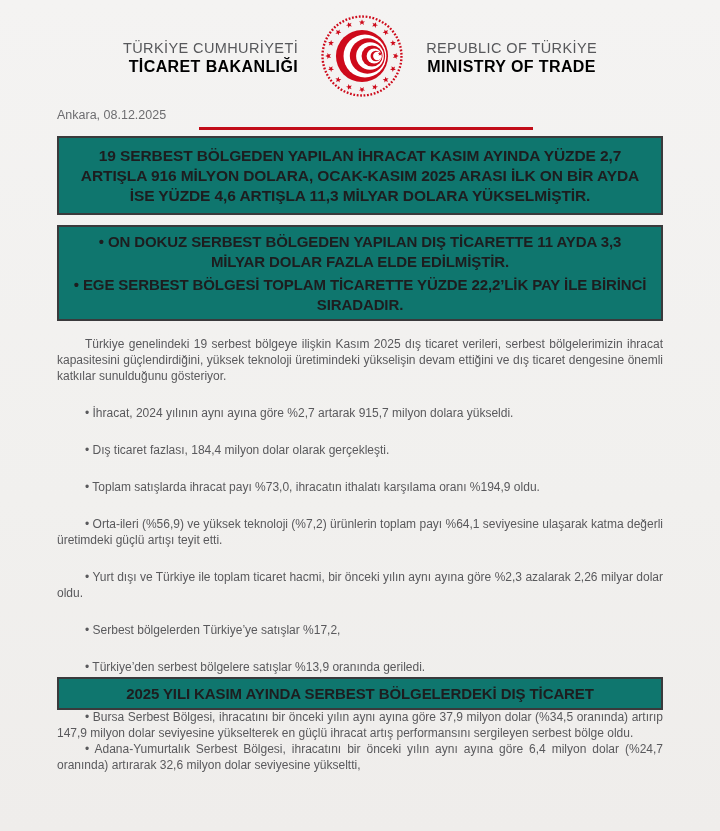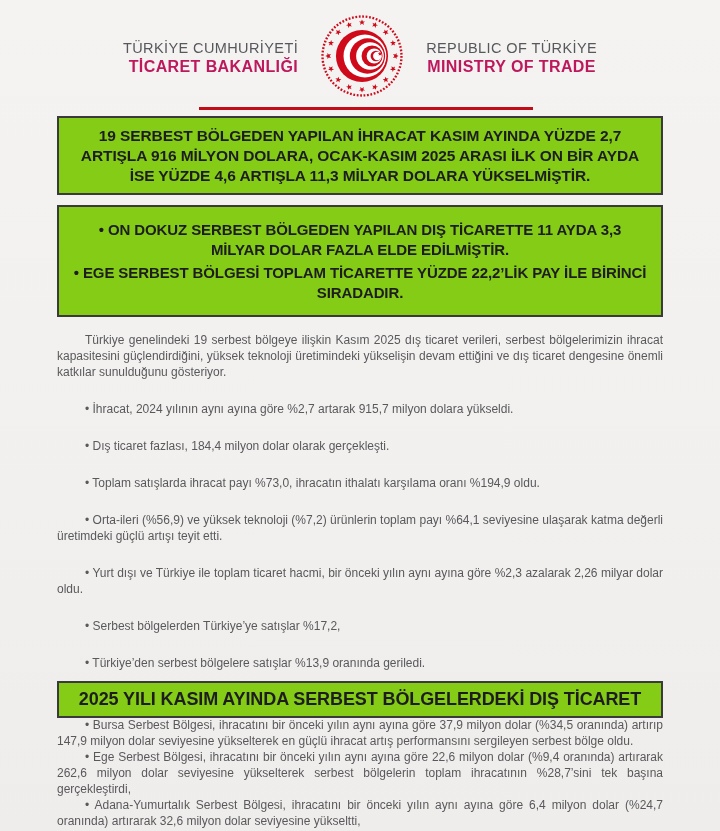--- a/index.html
+++ b/index.html
@@ -10,40 +10,40 @@
     color:#59595c;
   }
   .page{width:720px;height:584px;display:flex;flex-direction:column;box-sizing:border-box;padding:12px 57px 10px 57px;}
 
   
   .header{display:flex;align-items:center;justify-content:center;gap:22px;margin-top:2px;}
   .hdr-block{line-height:1.25;letter-spacing:.4px;}
   .hdr-left{text-align:right;}
   .hdr-right{text-align:center;}
   .hdr-line1{font-size:14.5px;color:#57585b;font-weight:400;}
-  .hdr-line2{font-size:16px;color:#be185d;font-weight:700;}
+  .hdr-line2{font-size:16px;color:#000000;font-weight:700;}
   .emblem{flex:0 0 auto;}
 
   .dateline{font-size:12.5px;color:#6d6d70;margin-top:6px;}
 
   .divider{position:relative;height:3px;background:#cac8c5;margin-top:5px;}
   .divider .red{position:absolute;top:0;height:3px;left:23.5%;width:55%;background:#c20d19;}
 
   
-  .box{background:#84cc16;border:2px solid #3a3a3c;color:#1d1d1f;text-align:center;}
+  .box{background:#0f766e;border:2px solid #3a3a3c;color:#1d1d1f;text-align:center;}
   .headline-box{margin-top:9px;padding:8px 10px;font-size:15.5px;font-weight:700;line-height:1.28;letter-spacing:-0.1px;}
-  .highlights-box{margin-top:10px;padding:9px 12px;font-size:15px;font-weight:700;line-height:1.3;letter-spacing:-0.1px;}
+  .highlights-box{margin-top:10px;padding:1px 12px;font-size:15px;font-weight:700;line-height:1.3;letter-spacing:-0.1px;}
   .highlights-box p{margin:4px 0;}
   .red-bar{height:5px;width:432px;background:#a82025;margin:6px auto 0 auto;}
 
   
   .para{font-size:12px;line-height:1.33;text-align:justify;text-indent:28px;margin:10px 0 0 0;}
   .list-intro{margin-top:9px;}
   .stat{margin-top:21px;}
-  .section-box{margin-top:9px;padding:6px 10px;font-size:18px;font-weight:700;letter-spacing:-0.1px;}
+  .section-box{margin-top:1px;padding:6px 10px;font-size:15px;font-weight:700;letter-spacing:-0.1px;}
   .detail{margin-top:0;}
 </style>
 </head>
 <body>
 
 <div class="page">
 
   <div class="header">
     <div class="hdr-block hdr-left">
       <div class="hdr-line1">TÜRKİYE CUMHURİYETİ</div>
@@ -85,20 +85,21 @@
         <use href="#rs" transform="translate(71.5 47.5) scale(0.75)"></use>
       </svg>
     </div>
 
     <div class="hdr-block hdr-right">
       <div class="hdr-line1">REPUBLIC OF TÜRKİYE</div>
       <div class="hdr-line2">MINISTRY OF TRADE</div>
     </div>
   </div>
 
+  <div class="dateline">Ankara, 08.12.2025</div>
 
   <div class="divider">
     <div class="red"></div>
   </div>
 
   <div class="box headline-box">19 SERBEST BÖLGEDEN YAPILAN İHRACAT KASIM AYINDA YÜZDE 2,7 ARTIŞLA 916 MİLYON DOLARA, OCAK-KASIM 2025 ARASI İLK ON BİR AYDA İSE YÜZDE 4,6 ARTIŞLA 11,3 MİLYAR DOLARA YÜKSELMİŞTİR.</div>
 
   <div class="box highlights-box">
     <p>• ON DOKUZ SERBEST BÖLGEDEN YAPILAN DIŞ TİCARETTE 11 AYDA 3,3 MİLYAR DOLAR FAZLA ELDE EDİLMİŞTİR.</p>
     <p>• EGE SERBEST BÖLGESİ TOPLAM TİCARETTE YÜZDE 22,2’LİK PAY İLE BİRİNCİ SIRADADIR.</p>
@@ -112,16 +113,15 @@
   <p class="para stat">• Dış ticaret fazlası, 184,4 milyon dolar olarak gerçekleşti.</p>
   <p class="para stat">• Toplam satışlarda ihracat payı %73,0, ihracatın ithalatı karşılama oranı %194,9 oldu.</p>
   <p class="para stat">• Orta-ileri (%56,9) ve yüksek teknoloji (%7,2) ürünlerin toplam payı %64,1 seviyesine ulaşarak katma değerli üretimdeki güçlü artışı teyit etti.</p>
   <p class="para stat">• Yurt dışı ve Türkiye ile toplam ticaret hacmi, bir önceki yılın aynı ayına göre %2,3 azalarak 2,26 milyar dolar oldu.</p>
   <p class="para stat">• Serbest bölgelerden Türkiye’ye satışlar %17,2,</p>
   <p class="para stat">• Türkiye’den serbest bölgelere satışlar %13,9 oranında geriledi.</p>
 
   <div class="box section-box">2025 YILI KASIM AYINDA SERBEST BÖLGELERDEKİ DIŞ TİCARET</div>
 
   <p class="para detail">• Bursa Serbest Bölgesi, ihracatını bir önceki yılın aynı ayına göre 37,9 milyon dolar (%34,5 oranında) artırıp 147,9 milyon dolar seviyesine yükselterek en güçlü ihracat artış performansını sergileyen serbest bölge oldu.</p>
-  <p class="para detail">• Ege Serbest Bölgesi, ihracatını bir önceki yılın aynı ayına göre 22,6 milyon dolar (%9,4 oranında) artırarak 262,6 milyon dolar seviyesine yükselterek serbest bölgelerin toplam ihracatının %28,7’sini tek başına gerçekleştirdi,</p>
   <p class="para detail">• Adana-Yumurtalık Serbest Bölgesi, ihracatını bir önceki yılın aynı ayına göre 6,4 milyon dolar (%24,7 oranında) artırarak 32,6 milyon dolar seviyesine yükseltti,</p>
 
 </div>
 
 </body></html>

